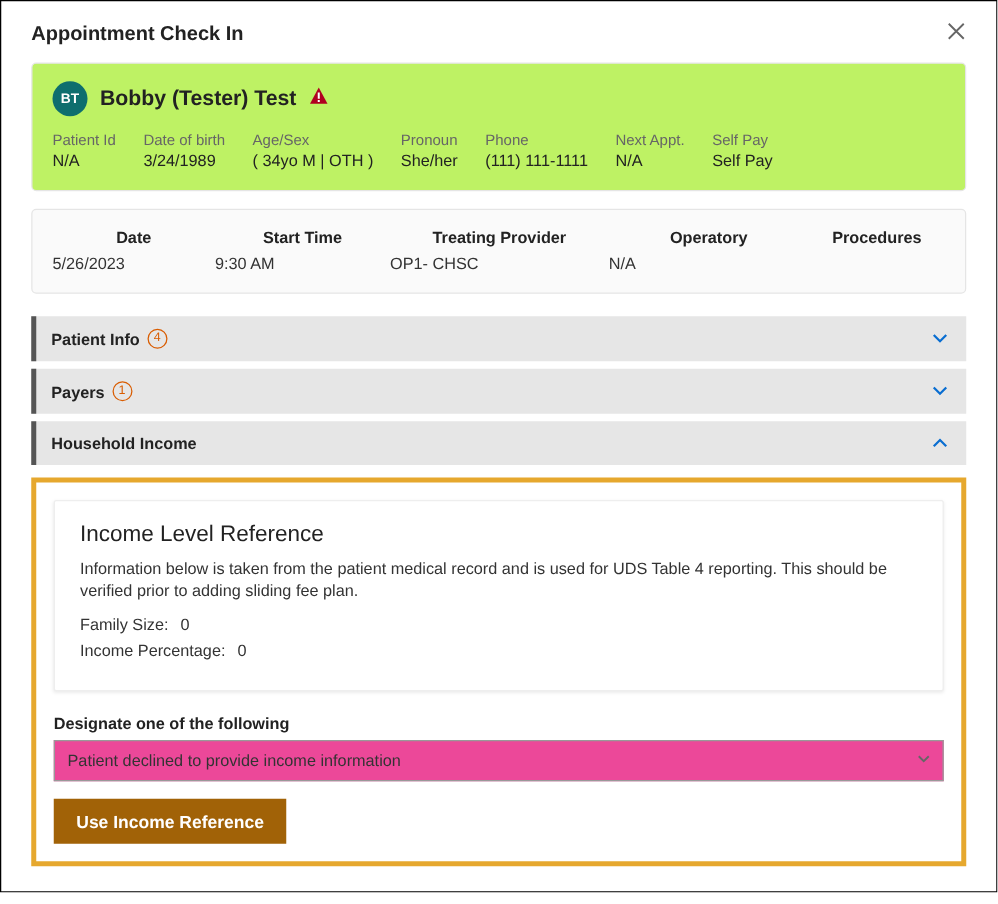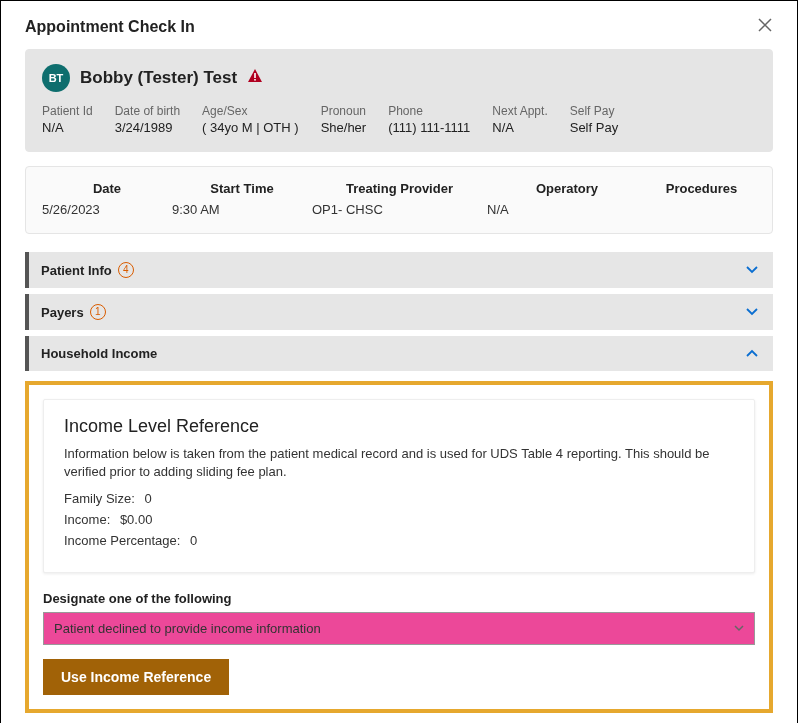--- a/index.html
+++ b/index.html
@@ -28,21 +28,21 @@
     color: #222;
   }
   .close-x {
     cursor: pointer;
     color: #666;
   }
   .patient-card {
     margin: 0 24px 14px 24px;
     border: 1px solid #e5e5e5;
     border-radius: 4px;
-    background: #e5e5e5;
+    background: #bef264;
     padding: 14px 16px 16px 16px;
   }
   .patient-row1 {
     display: flex;
     align-items: center;
     gap: 10px;
     margin-bottom: 12px;
   }
   .avatar {
     width: 28px;
@@ -289,24 +289,20 @@
   <div class="household-body">
 
     <div class="income-card">
       <h2>Income Level Reference</h2>
       <p class="income-desc">Information below is taken from the patient medical record and is used for UDS Table 4 reporting. This should be verified prior to adding sliding fee plan.</p>
       <div class="kv">
         <span class="k">Family Size</span>
         <span class="v">0</span>
       </div>
       <div class="kv">
-        <span class="k">Income</span>
-        <span class="v">$0.00</span>
-      </div>
-      <div class="kv">
         <span class="k">Income Percentage</span>
         <span class="v">0</span>
       </div>
     </div>
 
     <div class="designate-label">Designate one of the following</div>
     <div class="select-wrap">
       <div class="select">
         <span>Patient declined to provide income information</span>
       </div>

